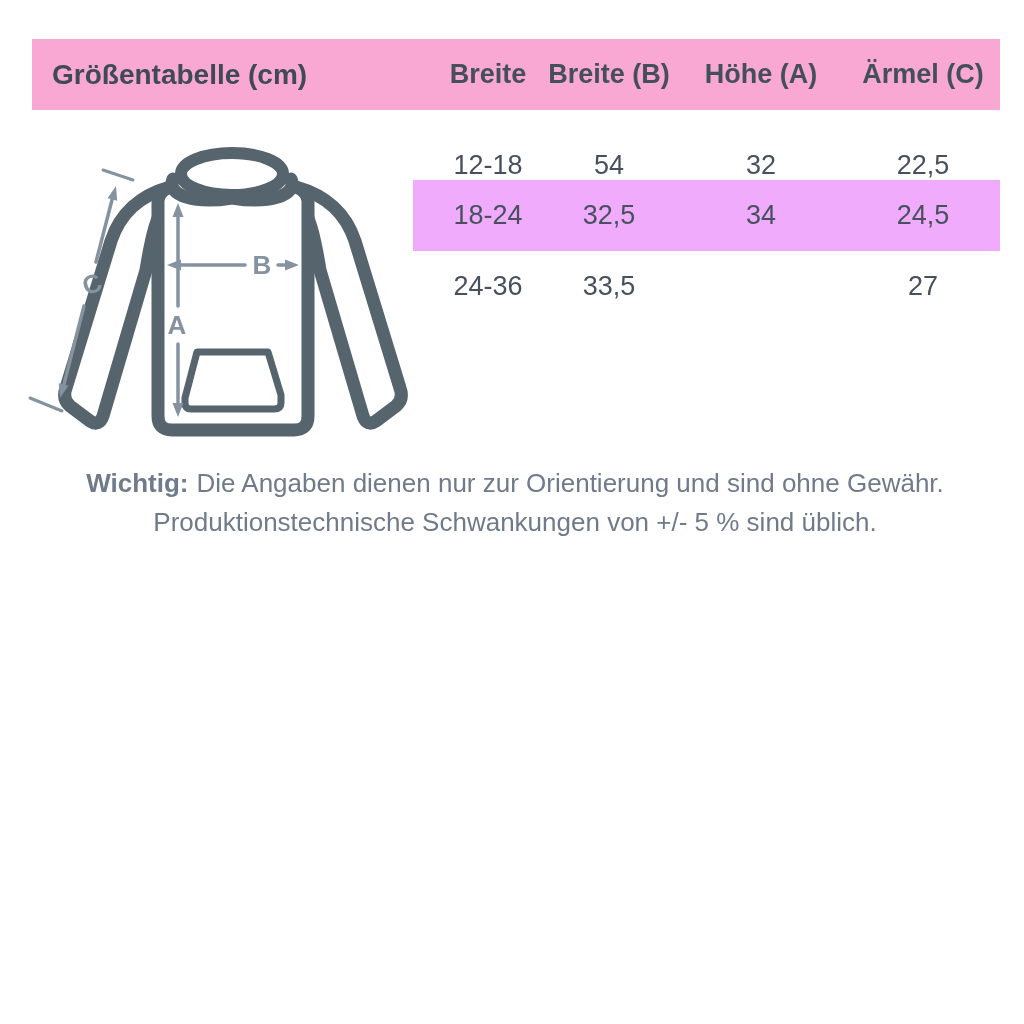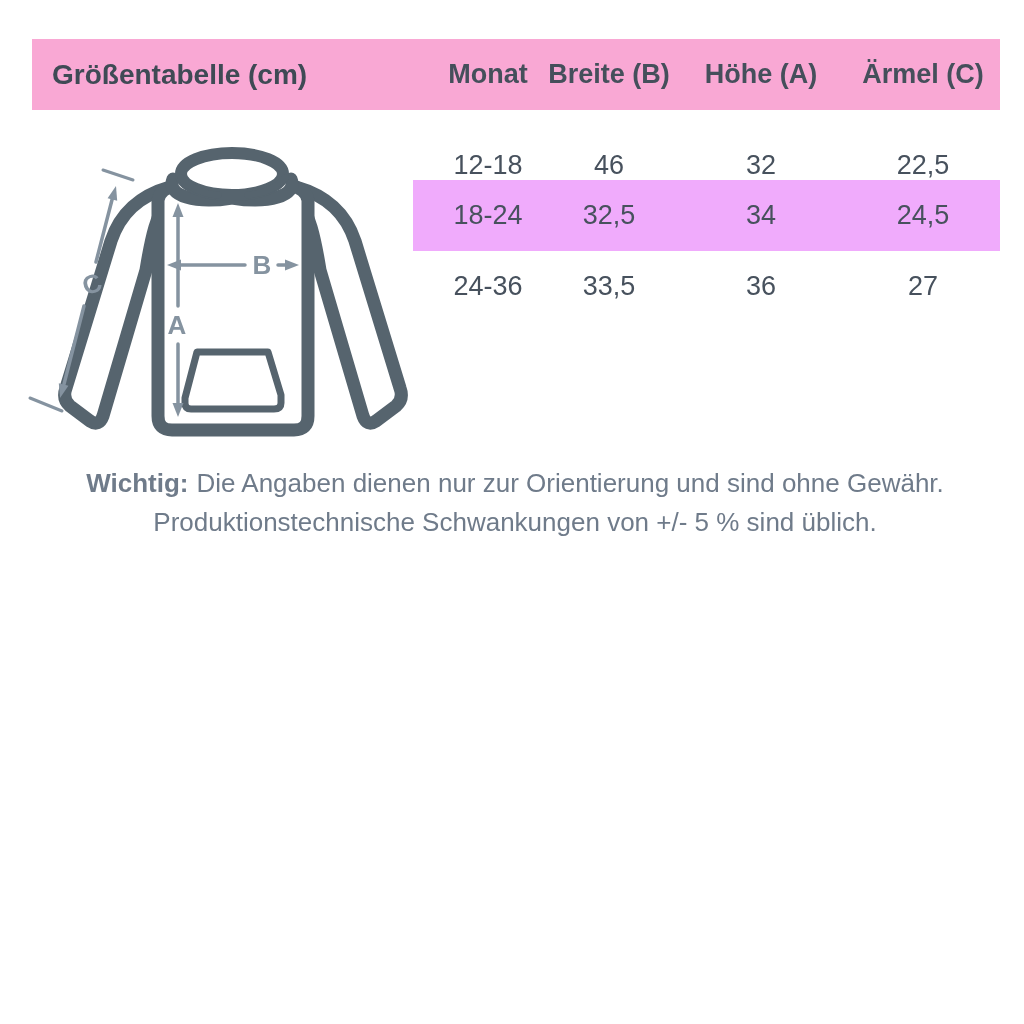--- a/index.html
+++ b/index.html
@@ -40,42 +40,41 @@
 </head>
 <body>
 
 <div class="canvas">
 
   <div class="band">
     <div class="title">Größentabelle (cm)</div>
   </div>
 
   <div class="trow head">
-    <div class="cell c1">Monat</div>
+    <div class="cell c1">Breite</div>
     <div class="cell c3">Höhe (A)</div>
     <div class="cell c2">Breite (B)</div>
     <div class="cell c4">Ärmel (C)</div>
   </div>
 
   <div class="trow r1">
     <div class="cell c1">12-18</div>
-    <div class="cell c2">46</div>
+    <div class="cell c2">54</div>
     <div class="cell c3">32</div>
     <div class="cell c4">22,5</div>
   </div>
   <div class="trow r2">
     <div class="cell c1">18-24</div>
     <div class="cell c2">32,5</div>
     <div class="cell c3">34</div>
     <div class="cell c4">24,5</div>
   </div>
   <div class="trow r3">
     <div class="cell c1">24-36</div>
     <div class="cell c2">33,5</div>
-    <div class="cell c3">36</div>
     <div class="cell c4">27</div>
   </div>
 
   <svg class="diagram-svg" viewBox="0 0 1024 1024" xmlns="http://www.w3.org/2000/svg">
     <g fill="#ffffff" stroke="#56646E" stroke-width="13" stroke-linejoin="round" stroke-linecap="round">
 
       <path d="M 170,187 C 138,196 120,214 111,241 L 66,388 Q 62,399 70,406 L 90,421 Q 99,427 103,416 L 146,270 C 150,246 155,212 174,188 Z"></path>
 
       <path d="M 296,187 C 328,196 346,214 355,241 L 400,388 Q 404,399 396,406 L 376,421 Q 367,427 363,416 L 320,270 C 316,246 311,212 292,188 Z"></path>
 

